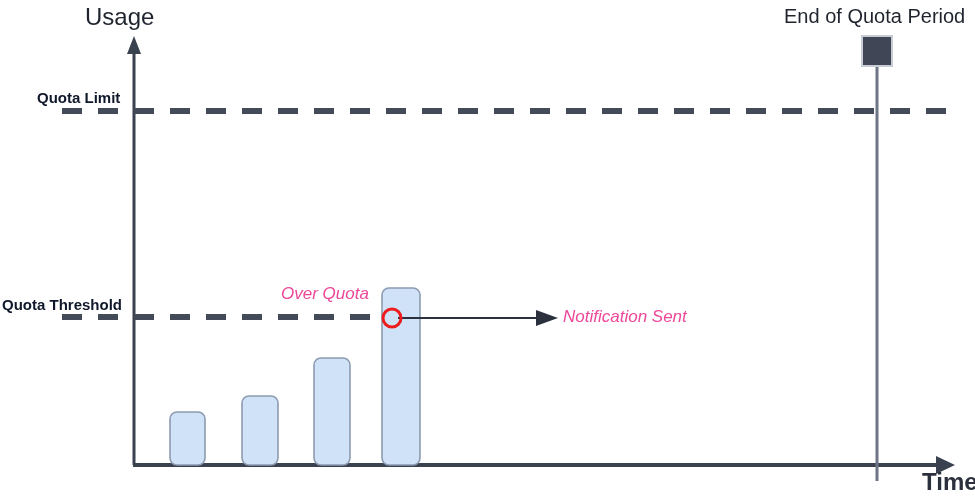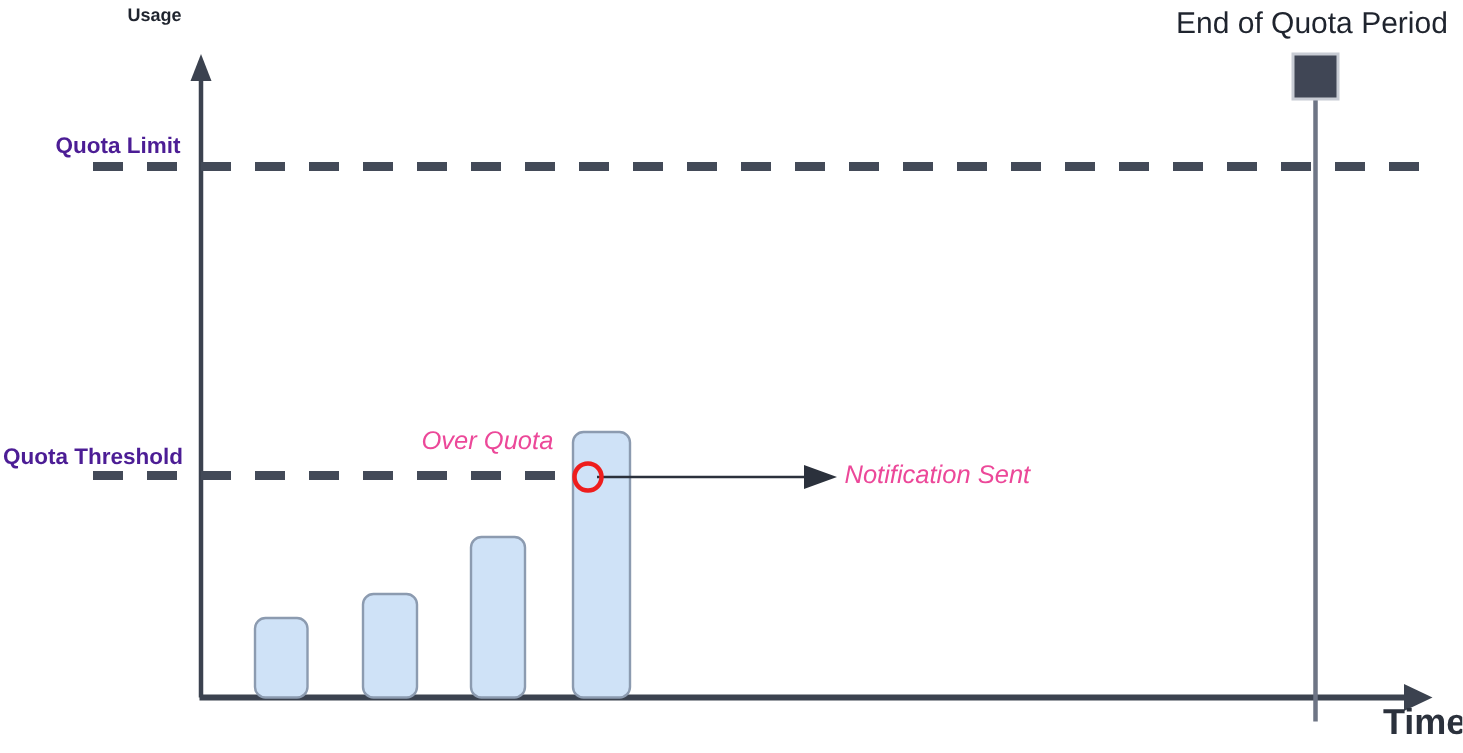--- a/index.html
+++ b/index.html
@@ -5,22 +5,22 @@
   html,body{margin:0;padding:0;background:#ffffff;}
   #stage{
     position:relative;
     width:975px;height:502px;
     background:#ffffff;
     font-family:"Liberation Sans", sans-serif;
     overflow:hidden;
   }
   #stage svg{position:absolute;left:0;top:0;}
   .lbl{position:absolute;white-space:nowrap;color:#3b424f;}
-  .lbl-axis{font-size:12px;font-weight:700;color:#1f242e;}
-  .lbl-bold{font-size:15px;font-weight:700;color:#4c1d95;}
+  .lbl-axis{font-size:24px;font-weight:400;color:#1f242e;}
+  .lbl-bold{font-size:15px;font-weight:700;color:#0f172a;}
   .lbl-red{font-size:17px;font-style:italic;color:#ec4899;font-weight:400;}
   .lbl-plain{font-size:20px;font-weight:400;color:#1f242e;}
   .lbl-time{font-size:24px;font-weight:700;color:#2b313c;}
 </style>
 </head>
 <body>
 
 <div id="stage">
 
   <svg width="975" height="502">

